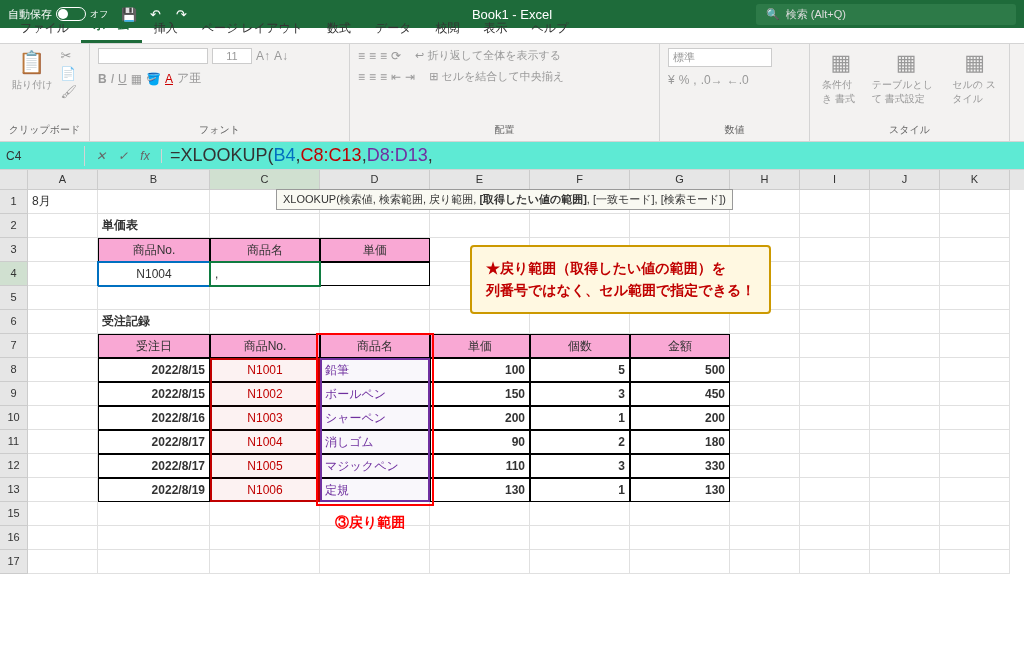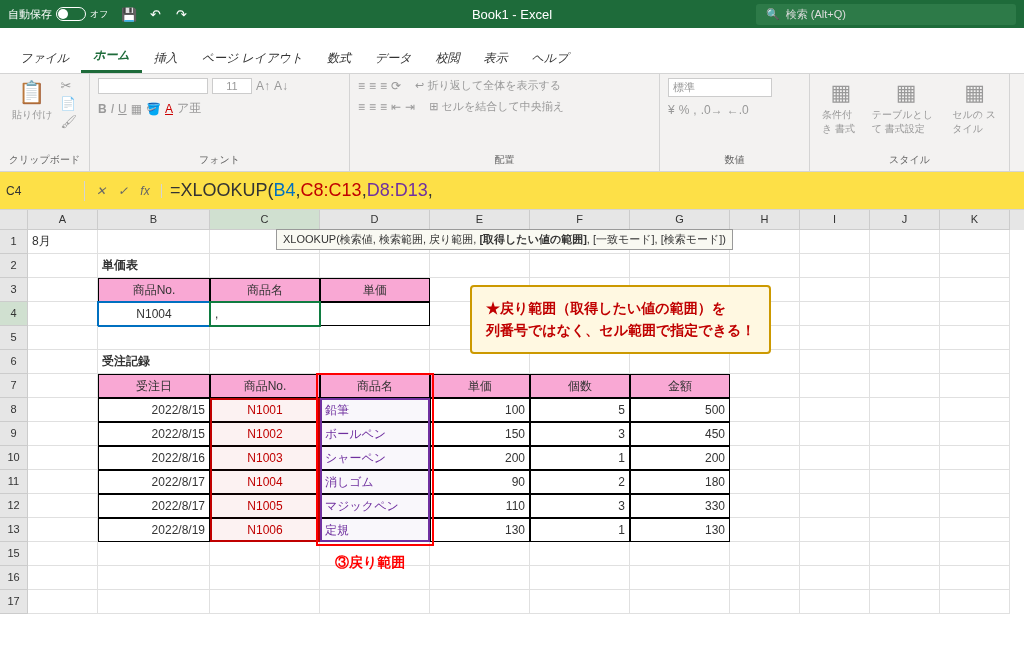--- a/index.html
+++ b/index.html
@@ -7,35 +7,35 @@
 
 .titlebar { background: #1e6b3a; height: 28px; display: flex; align-items: center; color: #fff; padding: 0 8px; }
 .autosave { display: flex; align-items: center; gap: 4px; font-size: 11px; }
 .toggle { width: 30px; height: 14px; border: 1px solid #fff; border-radius: 7px; display: flex; align-items: center; padding: 1px; }
 .toggle-knob { width: 10px; height: 10px; border-radius: 50%; background: #fff; }
 .qat { display: flex; gap: 8px; margin-left: 12px; }
 .qat-icon { width: 18px; height: 18px; display: flex; align-items: center; justify-content: center; font-size: 13px; }
 .title-center { position: absolute; left: 50%; transform: translateX(-50%); font-size: 13px; }
 .search-box { margin-left: auto; background: #2d7a48; border-radius: 3px; padding: 3px 10px; display: flex; align-items: center; gap: 6px; width: 260px; font-size: 11px; color: #ddd; }
 
-.tabs { display: flex; background: #fff; border-bottom: 1px solid #d4d4d4; padding-left: 8px; height: 46px; align-items: flex-end; font-style: italic; }
+.tabs { display: flex; background: #fff; border-bottom: 1px solid #d4d4d4; padding-left: 8px; height: 16px; align-items: flex-end; }
 .tab { padding: 6px 12px; font-size: 12px; color: #333; cursor: pointer; }
 .tab.active { border-bottom: 3px solid #1e6b3a; color: #1e6b3a; font-weight: 600; }
 
 .ribbon { background: #f3f2f1; height: 98px; display: flex; border-bottom: 1px solid #d4d4d4; }
 .ribbon-group { border-right: 1px solid #d4d4d4; padding: 4px 8px; display: flex; flex-direction: column; justify-content: space-between; }
 .ribbon-group-label { text-align: center; font-size: 10px; color: #666; padding-top: 2px; }
 .ribbon-controls { display: flex; align-items: flex-start; gap: 4px; flex: 1; color: #999; }
 .big-btn { display: flex; flex-direction: column; align-items: center; padding: 2px 4px; font-size: 10px; gap: 2px; }
 .big-btn .ico { font-size: 22px; }
 .small-btns { display: flex; flex-direction: column; gap: 3px; font-size: 13px; }
 .font-row { display: flex; gap: 4px; align-items: center; font-size: 12px; }
 .font-sel { border: 1px solid #ccc; padding: 1px 4px; background: #fff; font-size: 11px; color: #999; }
 
-.formula-bar { display: flex; height: 38px; border-bottom: 1px solid #d4d4d4; align-items: center; background: #fde047; }
+.formula-bar { display: flex; height: 28px; border-bottom: 1px solid #d4d4d4; align-items: center; background: #5eead4; }
 .name-box { width: 85px; border-right: 1px solid #d4d4d4; padding: 3px 6px; font-size: 12px; }
 .fb-btns { display: flex; gap: 2px; padding: 0 6px; border-right: 1px solid #d4d4d4; color: #666; }
 .fb-btn { width: 20px; text-align: center; font-style: italic; }
 .formula-input { flex: 1; padding: 3px 8px; font-size: 18px; position: relative; }
 .formula-input .p1 { color: #333; }
 .formula-input .ref1 { color: #0070c0; }
 .formula-input .ref2 { color: #c00000; }
 .formula-input .ref3 { color: #7030a0; }
 
 .grid-area { position: relative; overflow: hidden; background: #fff; }
@@ -49,21 +49,21 @@
 .col-J { width: 70px; } .col-K { width: 70px; }
 
 .rows { position: relative; }
 .row { display: flex; height: 24px; }
 .row .rh { width: 28px; background: #e6e6e6; border-right: 1px solid #ccc; border-bottom: 1px solid #ccc; text-align: center; font-size: 11px; line-height: 23px; }
 .row.active .rh { background: #d0e0d0; }
 .cell { border-right: 1px solid #e0e0e0; border-bottom: 1px solid #e0e0e0; padding: 2px 4px; font-size: 12px; line-height: 19px; overflow: hidden; white-space: nowrap; }
 
 .tbl-head { background: #f9a8d4; border: 1px solid #000 !important; border-right: 1px solid #000 !important; border-bottom: 1px solid #000 !important; text-align: center; font-weight: 500; }
 .tbl-cell { border: 1px solid #000 !important; border-right: 1px solid #000 !important; border-bottom: 1px solid #000 !important; }
-.tbl-cell.num { text-align: right; }
+.tbl-cell.num { text-align: right; font-weight: bold; }
 .tbl-cell.ctr { text-align: center; }
 .red-txt { color: #c00000; }
 .purple-txt { color: #7030a0; }
 
 .sel-blue { outline: 2px solid #0070c0 !important; outline-offset: -1px; }
 .sel-green { outline: 2px solid #107c41; outline-offset: -1px; position: relative; }
 
 .range-red { position: absolute; border: 2px solid #c00000; pointer-events: none; background: rgba(192,0,0,0.05); }
 .range-purple { position: absolute; border: 2px solid #7030a0; pointer-events: none; background: rgba(112,48,160,0.04); }
 .range-thick-red { position: absolute; border: 2px solid #ff0000; pointer-events: none; z-index: 5; }

